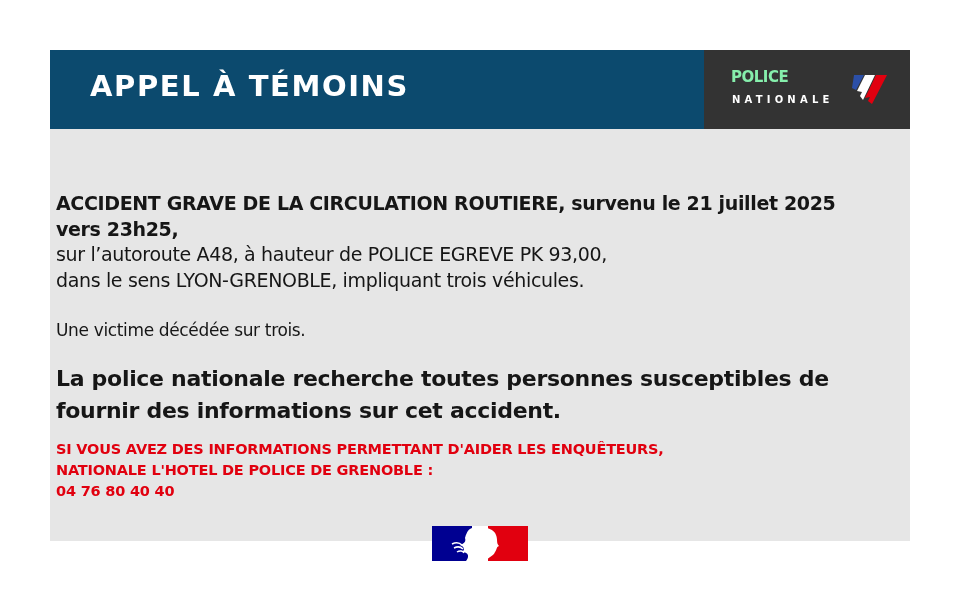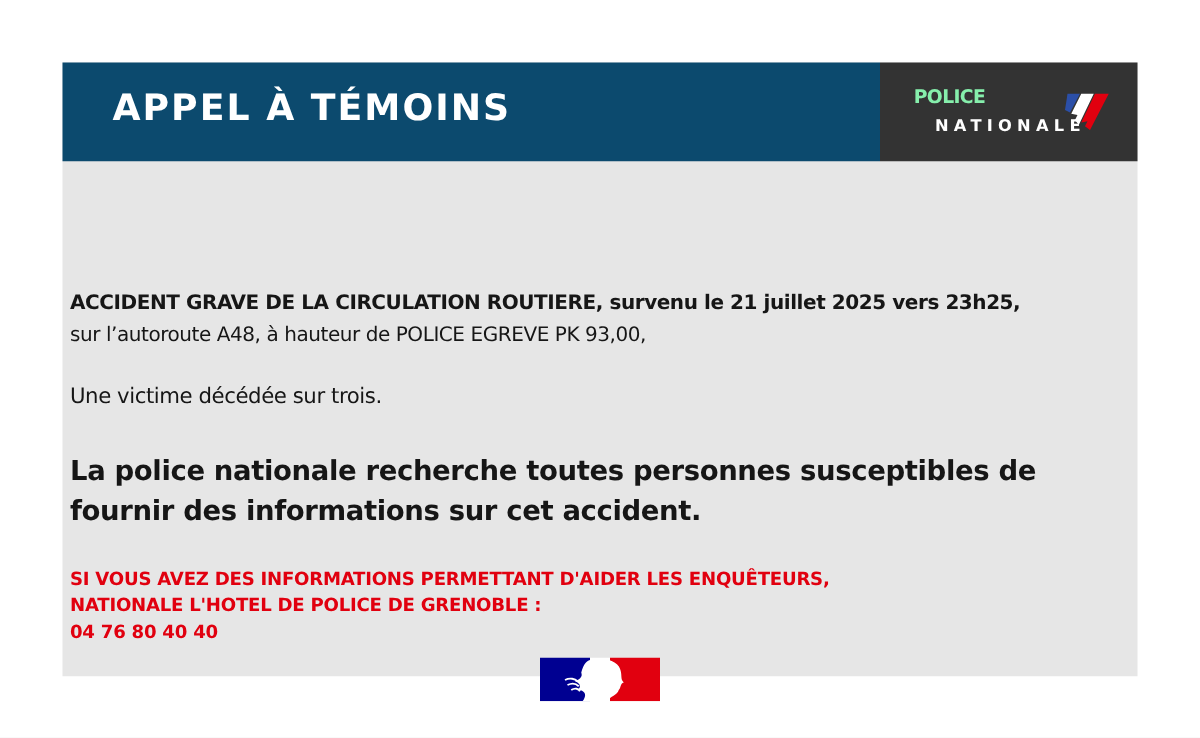--- a/index.html
+++ b/index.html
@@ -7,29 +7,29 @@
     body { position: relative; font-family: "DejaVu Sans", "Liberation Sans", sans-serif; }
 
     .card { position: absolute; left: 50px; top: 50px; width: 860px; height: 491px; background: #e6e6e6; }
 
     .header { position: absolute; left: 0; top: 0; width: 860px; height: 79px; }
     .header-red { position: absolute; left: 0; top: 0; width: 654px; height: 79px; background: #0c4a6e; }
     .header-title { position: absolute; left: 40px; top: 19px; color: #ffffff; font-family: "DejaVu Sans", sans-serif; font-weight: bold; font-size: 29px; letter-spacing: 1.6px; white-space: nowrap; }
     .header-dark { position: absolute; left: 654px; top: 0; width: 206px; height: 79px; background: #333333; }
 
     .logo-police { position: absolute; left: 27px; top: 20px; color: #86efac; font-family: "DejaVu Sans", sans-serif; font-weight: bold; font-size: 15px; letter-spacing: -0.5px; line-height: 1; white-space: nowrap; }
-    .logo-nationale { position: absolute; left: 44px; top: 45px; color: #ffffff; font-family: "DejaVu Sans", sans-serif; font-weight: bold; font-size: 13px; letter-spacing: 4.2px; line-height: 1; white-space: nowrap; }
+    .logo-nationale { position: absolute; left: 28px; top: 45px; color: #ffffff; font-family: "DejaVu Sans", sans-serif; font-weight: bold; font-size: 10px; letter-spacing: 4.2px; line-height: 1; white-space: nowrap; }
     .logo-flag { position: absolute; left: 146px; top: 24px; width: 38px; height: 32px; }
 
     .content { position: absolute; left: 6px; top: 141px; width: 830px; }
-    .p1 { font-size: 16px; line-height: 25.5px; color: #161616; font-family: "DejaVu Sans", sans-serif; letter-spacing: -0.35px; margin-top: 38px; }
+    .p1 { font-size: 19px; line-height: 25.5px; color: #161616; font-family: "DejaVu Sans", sans-serif; letter-spacing: -0.35px; }
     .p1 .b { font-weight: bold; }
     .p2 { margin-top: 25px; font-size: 17px; line-height: 25px; color: #161616; letter-spacing: -0.35px; }
-    .p3 { margin-top: 32px; font-size: 22px; line-height: 32px; font-weight: bold; color: #161616; letter-spacing: -0.3px; }
-    .p4 { margin-top: 28px; font-size: 14.5px; line-height: 21px; color: #e1000f; letter-spacing: -0.2px; font-weight: 600; }
+    .p3 { margin-top: 20px; font-size: 22px; line-height: 32px; font-weight: bold; color: #161616; letter-spacing: -0.3px; }
+    .p4 { margin-top: 12px; font-size: 14.5px; line-height: 21px; color: #e1000f; letter-spacing: -0.2px; font-weight: 600; }
 
     .marianne { position: absolute; left: 432px; top: 526px; width: 96px; height: 35px; }
   </style>
 </head>
 <body>
 
 <div class="card">
   <div class="header">
     <div class="header-red">
       <div class="header-title">APPEL À TÉMOINS</div>
@@ -42,20 +42,21 @@
         <path d="M15 1 L25 1 L13 26 L10 22 L12 18 L7 17 Z" fill="#ffffff"></path>
         <path d="M26 1 L37 1 L22 30 L18 27 L20 23 L15 24 Z" fill="#e1000f"></path>
       </svg>
     </div>
   </div>
 
   <div class="content">
     <p class="p1">
       <span class="b">ACCIDENT GRAVE DE LA CIRCULATION ROUTIERE</span><span class="b">, survenu le 21 juillet 2025 vers 23h25,</span><br>
       <span>sur l’autoroute A48, à hauteur de POLICE EGREVE PK 93,00,</span><br>
+      <span>dans le sens LYON-GRENOBLE, impliquant trois véhicules.</span>
     </p>
     <p class="p2">Une victime décédée sur trois.</p>
     <p class="p3">La police nationale recherche toutes personnes susceptibles de fournir des informations sur cet accident.</p>
     <p class="p4">
       <span>SI VOUS AVEZ DES INFORMATIONS PERMETTANT D'AIDER LES ENQUÊTEURS,</span><br>
       <span>NATIONALE L'HOTEL DE POLICE DE GRENOBLE :</span><br>
       <span>04 76 80 40 40</span>
     </p>
   </div>
 </div>

